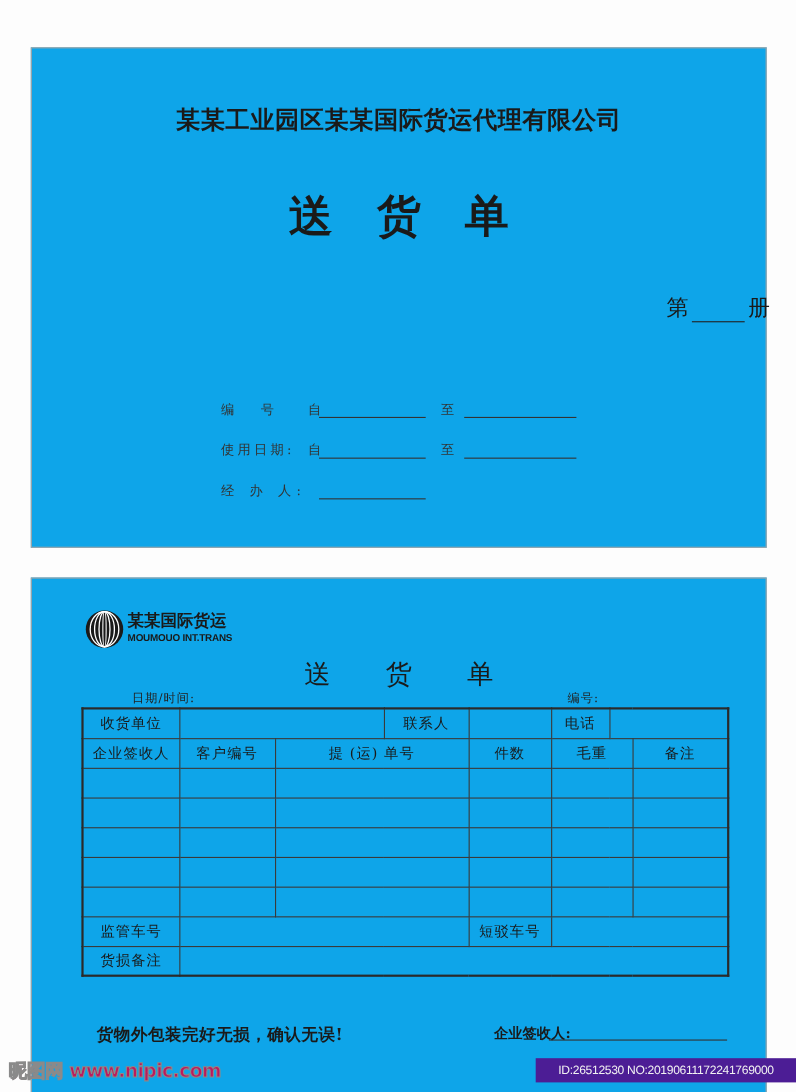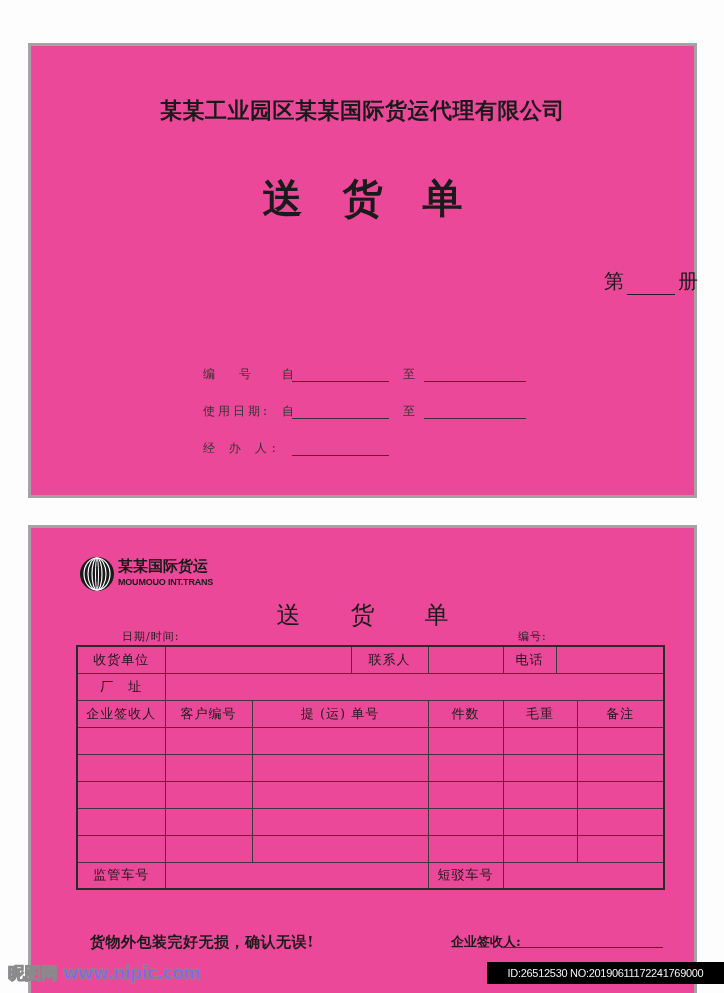--- a/index.html
+++ b/index.html
@@ -1,19 +1,19 @@
 <!DOCTYPE html>
 <html><head>
 <meta charset="utf-8">
 <style>
   * { margin: 0; padding: 0; box-sizing: border-box; }
   html, body { width: 724px; height: 993px; background: #fdfdfd; overflow: hidden; }
   body { position: relative; font-family: "DejaVu Serif", "Liberation Serif", serif; color: #1a1a1a; }
 
-  .panel { position: absolute; left: 28px; width: 669px; border: 3px solid #a3a3a3; background: #ec4899; }
+  .panel { position: absolute; left: 28px; width: 669px; border: 1px solid #a3a3a3; background: #0ea5e9; }
   #cover { top: 43px; height: 455px; }
   #form { top: 525px; height: 539px; }
 
   .abs { position: absolute; }
 
   
   .company { top: 50px; left: 0; width: 100%; text-align: center; font-size: 22px; font-weight: bold; letter-spacing: 0.5px; }
   .big-title { top: 125px; left: 0; width: 100%; text-align: center; font-size: 40px; font-weight: bold; letter-spacing: 40px; padding-left: 40px; }
   .volume { top: 222px; left: 4px; width: 100%; text-align: right; font-size: 20px; }
   .volume .blank { display: inline-block; width: 48px; border-bottom: 1px solid #222; margin: 0 3px; height: 18px; vertical-align: bottom; }
@@ -31,22 +31,22 @@
   table.grid { position: absolute; left: 45px; top: 117px; border-collapse: collapse; table-layout: fixed; width: 587px; border: 2px solid #2a2a2a; }
   table.grid td { border: 1px solid #3a3a3a; height: 27px; font-size: 13px; text-align: center; vertical-align: middle; padding: 0; letter-spacing: 1px; }
 
   .side-note { position: absolute; left: 634px; top: 115px; width: 14px; font-size: 9px; line-height: 10.7px; color: #333; text-align: center; word-break: break-all; }
 
   .footer-note { top: 405px; left: 59px; font-size: 15px; font-weight: bold; letter-spacing: 0.5px; }
   .sign-lbl { top: 405px; left: 377px; font-size: 13px; font-weight: bold; margin-left: 43px; }
   .sign-line { top: 419px; left: 470px; width: 162px; border-bottom: 1px solid #333; }
 
   
-  .wm-left { position: absolute; left: 8px; top: 962px; font-family: "DejaVu Sans", sans-serif; font-size: 17px; color: #8b5cf6; -webkit-text-stroke: 1px #8a8a8a; font-weight: bold; letter-spacing: -0.5px; }
-  .wm-right { position: absolute; right: 0; top: 962px; width: 237px; height: 22px; background: #000000; color: #f2f2f2; font-family: "Liberation Sans", sans-serif; font-size: 11px; line-height: 22px; text-align: center; letter-spacing: -0.3px; }
+  .wm-left { position: absolute; left: 8px; top: 962px; font-family: "DejaVu Sans", sans-serif; font-size: 17px; color: #be185d; -webkit-text-stroke: 1px #8a8a8a; font-weight: bold; letter-spacing: -0.5px; }
+  .wm-right { position: absolute; right: 0; top: 962px; width: 237px; height: 22px; background: #4c1d95; color: #f2f2f2; font-family: "Liberation Sans", sans-serif; font-size: 11px; line-height: 22px; text-align: center; letter-spacing: -0.3px; }
 </style>
 </head>
 <body>
 
 <div id="cover" class="panel">
   <div class="abs company">某某工业园区某某国际货运代理有限公司</div>
   <div class="abs big-title">送货单</div>
   <div class="abs volume">
     <span>第</span><span class="blank"></span><span>册</span>
   </div>
@@ -99,24 +99,20 @@
     <tbody>
         <tr>
       <td>收货单位</td>
       <td colspan="2"></td>
       <td>联系人</td>
       <td></td>
       <td>电话</td>
       <td colspan="2"></td>
     </tr>
     <tr>
-      <td>厂　址</td>
-      <td colspan="7"></td>
-    </tr>
-    <tr>
       <td>企业签收人</td>
       <td>客户编号</td>
       <td colspan="2">提 (运) 单号</td>
       <td>件数</td>
       <td colspan="2">毛重</td>
       <td>备注</td>
     </tr>
     <tr>
       <td></td>
       <td></td>
@@ -156,20 +152,24 @@
       <td></td>
       <td colspan="2"></td>
       <td></td>
     </tr>
     <tr>
       <td>监管车号</td>
       <td colspan="3"></td>
       <td>短驳车号</td>
       <td colspan="3"></td>
     </tr>
+    <tr>
+      <td>货损备注</td>
+      <td colspan="7"></td>
+    </tr>
   </tbody>
     </table>
 
 
   <div class="abs footer-note">货物外包装完好无损，确认无误!</div>
   <div class="abs sign-lbl">企业签收人:</div>
   <div class="abs sign-line"></div>
 </div>
 
 <div class="wm-left">昵图网 www.nipic.com</div>

